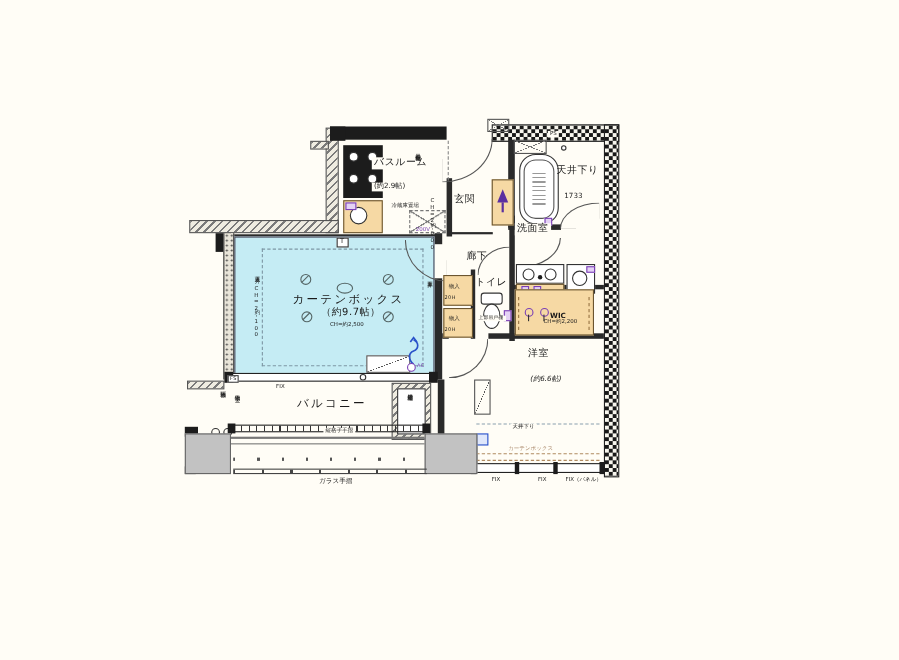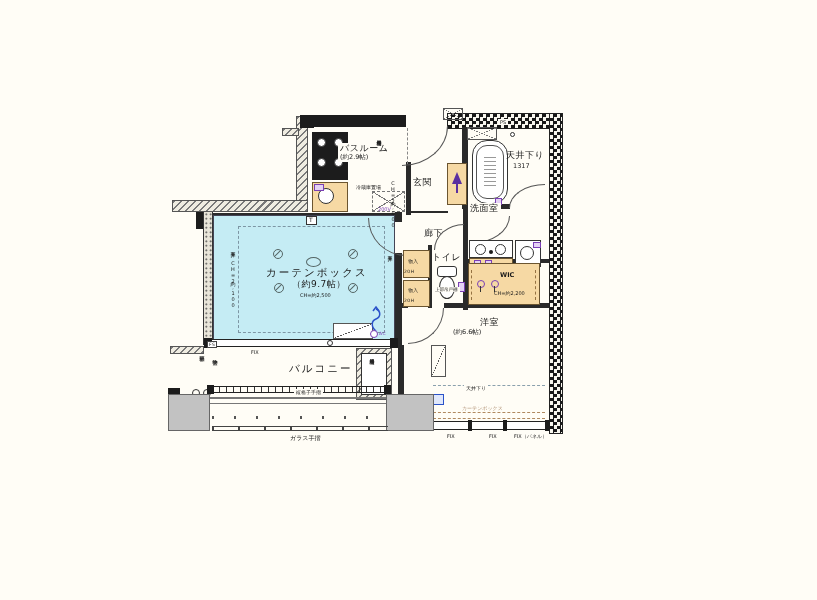--- a/index.html
+++ b/index.html
@@ -44,21 +44,21 @@
   .tub{position:absolute;border:1.5px solid #333;border-radius:15px;background:#fff;box-sizing:border-box;}
   .tubi{position:absolute;border:1px solid #555;border-radius:11px;box-sizing:border-box;}
   .drain{position:absolute;background:repeating-linear-gradient(180deg,#999 0 1px,transparent 1px 4px);}
   .pp{position:absolute;border:1px solid #7a3fb5;background:#e4d2f4;}
   .bb{position:absolute;border:1px solid #2a52c9;background:#dfe7fb;}
   .circ{position:absolute;border:1px solid #333;border-radius:50%;background:#fff;box-sizing:border-box;}
   
   .lbl{position:absolute;font-size:8.5px;color:#1a1a1a;white-space:nowrap;line-height:1.2;letter-spacing:0.5px;}
   .big{font-size:10.5px;letter-spacing:2px;}
   .mid{font-size:9px;}
-  .sm{font-size:6.5px;letter-spacing:0;}
+  .sm{font-size:6.5px;letter-spacing:0;margin-top:12px;}
   .xs{font-size:5px;letter-spacing:0;}
   .v{writing-mode:vertical-rl;text-orientation:upright;letter-spacing:0;}
   .purple{color:#7a3fb5;}
   .tan{color:#a9886a;}
   .boxed{border:1px solid #444;background:#fff;padding:0 1px;}
   .onwhite{background:#fffdf6;padding:0 2px;}
 </style>
 </head>
 <body>
 
@@ -125,21 +125,21 @@
 
   <div class="xbox" style="left:443px;top:108px;width:20px;height:12px;"></div>
   <div class="xbox" style="left:467px;top:127px;width:30px;height:13px;"></div>
   <span class="lbl xs onwhite" style="left:498px;top:119px;">PS</span>
   <div class="tub" style="left:472px;top:140px;width:36px;height:64px;"></div>
   <div class="tubi" style="left:476px;top:145px;width:28px;height:54px;"></div>
   <div class="drain" style="left:484px;top:157px;width:12px;height:30px;"></div>
   <div class="circ" style="left:510px;top:132px;width:5px;height:5px;"></div>
   <div class="pp" style="left:495px;top:198px;width:5px;height:5px;"></div>
   <span class="lbl mid" style="left:506px;top:150px;">天井下り</span>
-  <span class="lbl sm" style="left:513px;top:163px;">1317</span>
+  <span class="lbl sm" style="left:513px;top:163px;">1733</span>
   <div class="arc arc-tl" style="left:509px;top:184px;width:36px;height:24px;"></div>
 
   <span class="lbl mid onwhite" style="left:468px;top:203px;">洗面室</span>
   <div class="arc arc-br" style="left:470px;top:216px;width:40px;height:28px;"></div>
   <div class="whitebox" style="left:469px;top:240px;width:44px;height:18px;"></div>
   <div class="circ" style="left:475px;top:244px;width:11px;height:11px;"></div>
   <div class="circ" style="left:495px;top:244px;width:11px;height:11px;"></div>
   <div class="wall" style="left:489px;top:250px;width:4px;height:4px;border-radius:50%;"></div>
   <div class="orangebox" style="left:469px;top:258px;width:44px;height:10px;"></div>
   <div class="pp" style="left:474px;top:260px;width:5px;height:5px;"></div>
@@ -164,21 +164,21 @@
 
   <div class="orangebox" style="left:468px;top:263px;width:72px;height:42px;"></div>
   <div class="dashl" style="left:471px;top:270px;width:0;height:30px;border-top:none;border-left:1.3px dashed #8a6;border-left-color:#957242;"></div>
   <div class="dashl" style="left:535px;top:270px;width:0;height:30px;border-top:none;border-left:1.3px dashed #957242;"></div>
   <div class="hook" style="left:477px;top:280px;border-color:#7a3fb5;"></div>
   <div class="hook" style="left:491px;top:280px;border-color:#7a3fb5;"></div>
   <span class="lbl sm" style="left:500px;top:272px;font-weight:bold;">WIC</span>
   <span class="lbl xs" style="left:494px;top:290px;">CH=約2,200</span>
 
   <span class="lbl mid" style="left:480px;top:317px;">洋室</span>
-  <span class="lbl sm" style="left:453px;top:329px;">(約6.6帖)</span>
+  <span class="lbl sm" style="left:482px;top:329px;font-style:italic;">(約6.6帖)</span>
   <div class="arc arc-br" style="left:408px;top:308px;width:36px;height:36px;"></div>
   <div class="diag" style="left:431px;top:345px;width:15px;height:32px;"></div>
   <div class="bb" style="left:433px;top:394px;width:9px;height:9px;"></div>
   <div class="dashl" style="left:433px;top:385px;width:112px;"></div>
   <span class="lbl xs onwhite" style="left:464px;top:385px;">天井下り</span>
   <div class="dashcb" style="left:433px;top:412px;width:112px;"></div>
   <div class="dashcb" style="left:433px;top:418px;width:112px;"></div>
   <span class="lbl xs tan onwhite" style="left:460px;top:405px;">カーテンボックス</span>
   <div class="win" style="left:430px;top:421px;width:120px;height:9px;"></div>
   <div class="wall" style="left:428px;top:420px;width:5px;height:11px;"></div>
@@ -209,21 +209,21 @@
   <div class="circ" style="left:370px;top:330px;width:8px;height:8px;border-color:#7a3fb5;"></div>
   <span class="lbl purple" style="left:379px;top:331px;font-size:4.5px;">AC</span>
 
   <div class="win" style="left:210px;top:339px;width:185px;height:8px;"></div>
   <div class="wall" style="left:204px;top:338px;width:8px;height:10px;"></div>
   <div class="wall" style="left:390px;top:338px;width:8px;height:10px;"></div>
   <div class="circ" style="left:327px;top:340px;width:6px;height:6px;"></div>
   <span class="lbl boxed" style="left:207px;top:341px;font-size:4.5px;">FS</span>
   <span class="lbl xs onwhite" style="left:249px;top:349px;">FIX</span>
 
-  <span class="lbl big" style="left:289px;top:362px;">バルコニー</span>
+  <span class="lbl big" style="left:270px;top:362px;font-family:Liberation Mono, monospace;">バルコニー</span>
   <span class="lbl xs v" style="left:199px;top:352px;height:36px;">下部隔板</span>
   <span class="lbl xs v" style="left:212px;top:356px;height:34px;">物干金物</span>
   <div class="hook" style="left:192px;top:389px;"></div>
   <div class="hook" style="left:203px;top:389px;"></div>
   <div class="hatch" style="left:356px;top:348px;width:36px;height:52px;"></div>
   <div class="whitebox" style="left:361px;top:353px;width:26px;height:42px;"></div>
   <span class="lbl xs v" style="left:369px;top:355px;height:38px;">給湯器置場</span>
   <div class="vticks" style="left:212px;top:386px;width:176px;height:7px;border-top:1.5px solid #222;border-bottom:1px solid #222;box-sizing:border-box;"></div>
   <div class="wall" style="left:207px;top:385px;width:7px;height:9px;"></div>
   <div class="wall" style="left:384px;top:385px;width:7px;height:9px;"></div>

